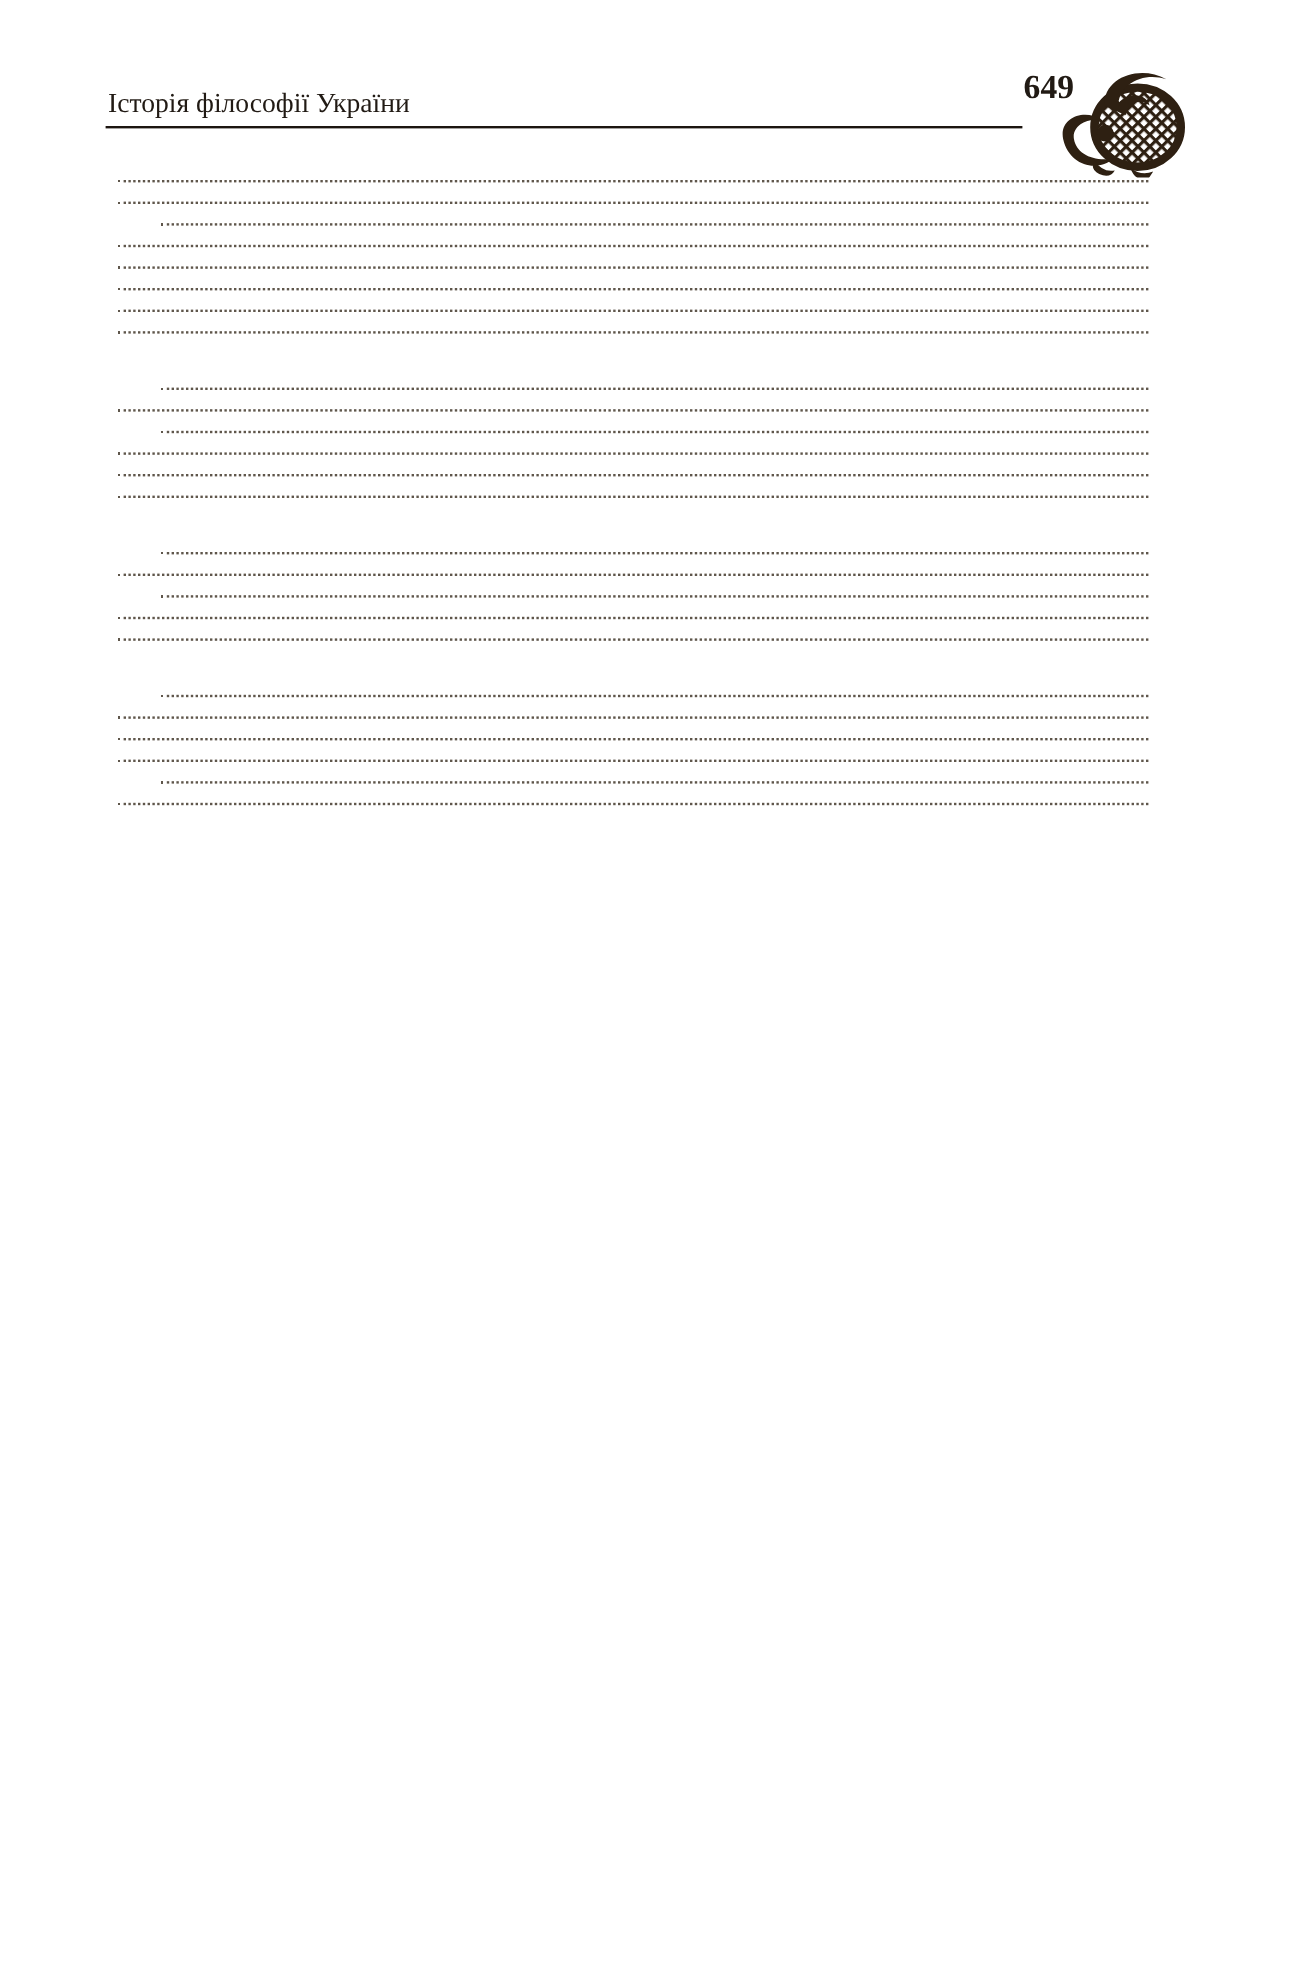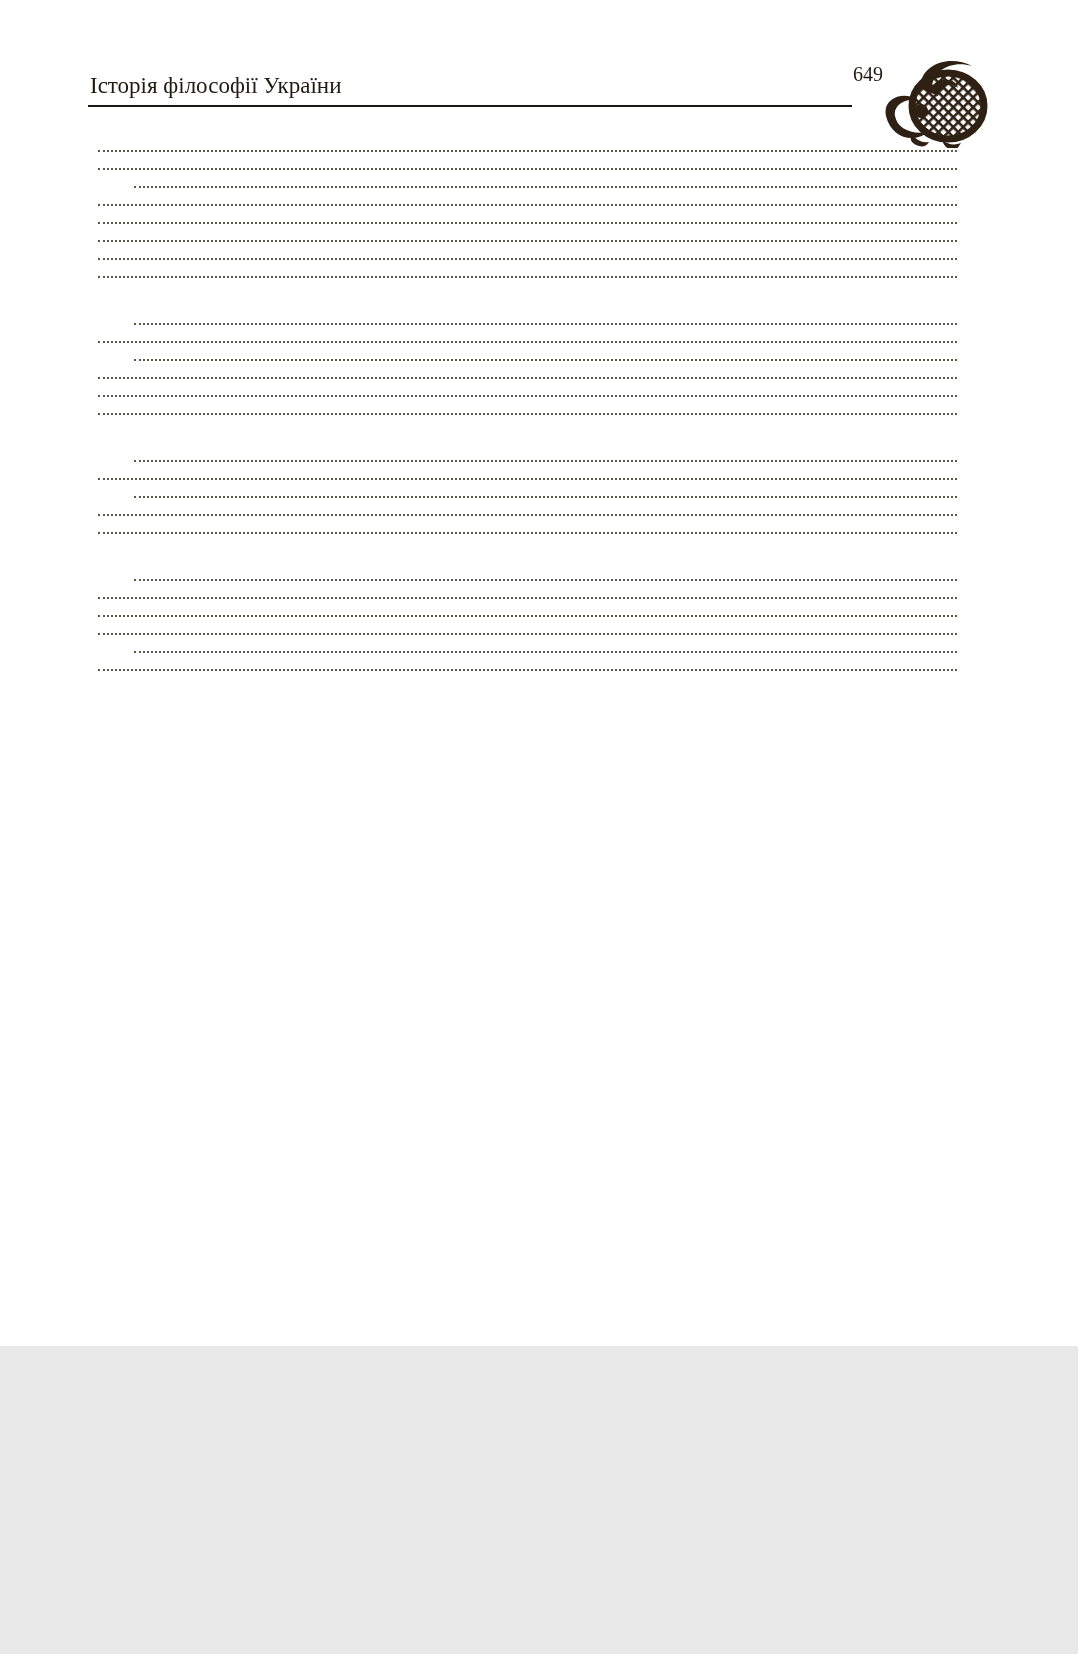--- a/index.html
+++ b/index.html
@@ -1,37 +1,37 @@
 <!DOCTYPE html>
 <html><head>
 <meta charset="utf-8">
 <style>
   html,body { margin:0; padding:0; background:#e8e8e8; }
   .page {
     position:relative;
-    width:1078px; height:1346px;
+    width:1078px; height:1654px;
     margin:0 auto;
     background:#ffffff;
     font-family:"Liberation Serif", serif;
     color:#211a14;
     overflow:hidden;
   }
   
   .running-header {
     position:absolute; top:72px; left:90px;
     font-size:23px; line-height:28px;
     color:#211a14;
   }
   .header-rule {
     position:absolute; top:105px; left:88px; width:764px;
     border-top:2.5px solid #1c1510;
   }
   .header-page-number {
     position:absolute; top:58px; left:853px;
-    font-size:20px; line-height:32px;
+    font-size:28px; line-height:32px;font-weight:bold;
   }
   .ornament {
     position:absolute; top:56px; left:884px;
   }
   
   .toc {
     position:absolute; top:150px; left:90px; right:118px;
   }
   .section { margin-top:40px; }
   .section:first-child { margin-top:0; }

